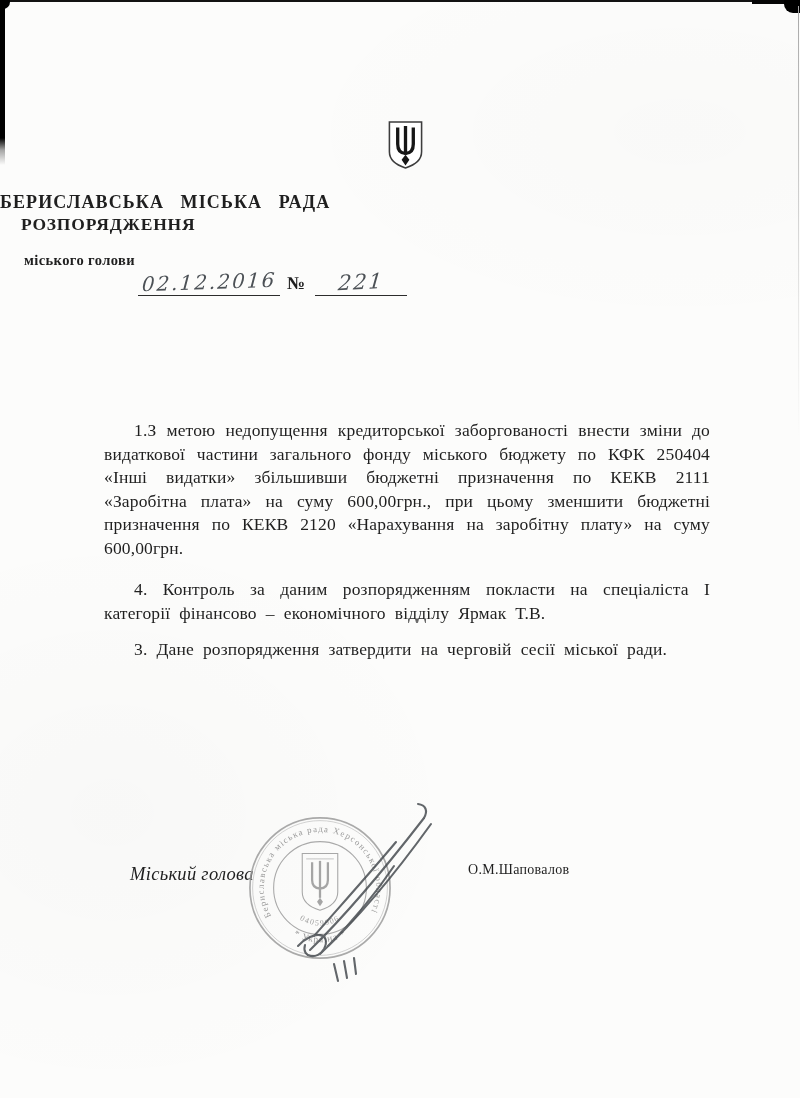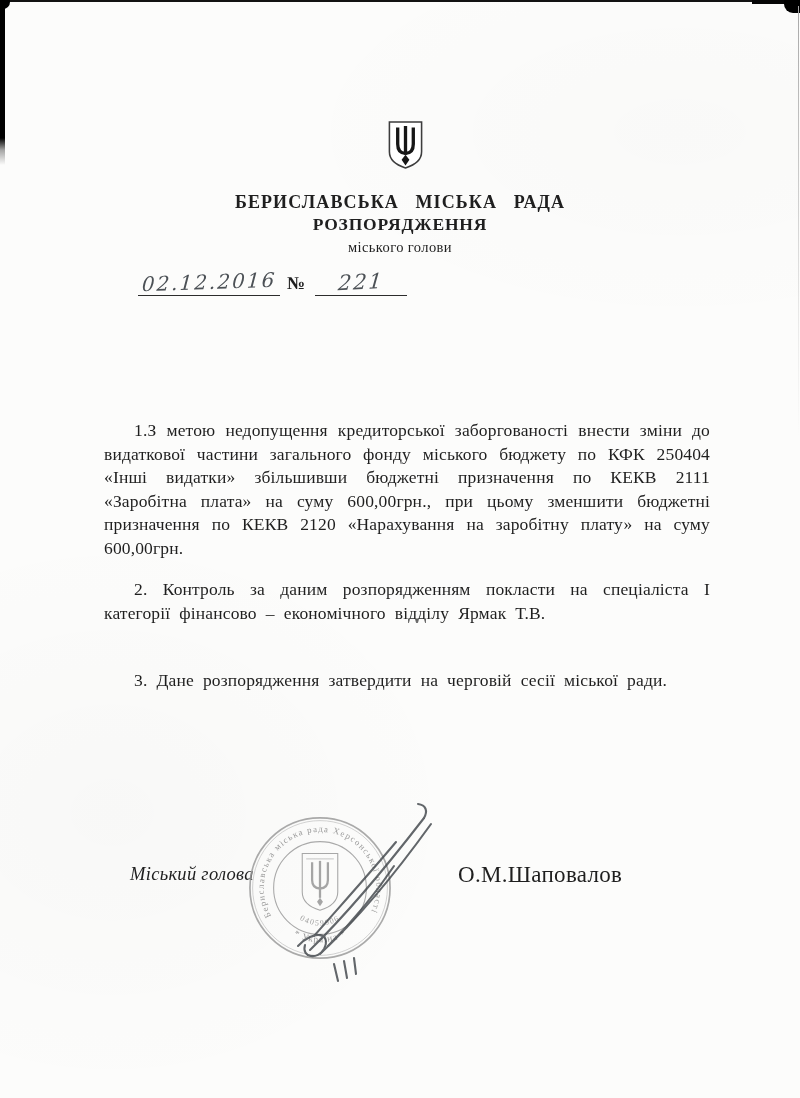--- a/index.html
+++ b/index.html
@@ -19,43 +19,43 @@
   .art-top{position:absolute;top:0;left:0;right:0;height:2px;background:#121212;}
   .art-tl{position:absolute;top:0;left:0;width:10px;height:9px;background:#000;border-radius:0 0 7px 0;}
   .art-left{position:absolute;top:0;left:0;width:5px;height:165px;
             background:linear-gradient(#000 0 138px, rgba(0,0,0,0.35) 150px, transparent);}
   .art-tr-line{position:absolute;top:0;right:0;width:48px;height:4px;background:#050505;}
   .art-tr{position:absolute;top:0;right:0;width:16px;height:13px;background:#000;border-radius:0 0 0 9px;}
   .art-right{position:absolute;top:6px;right:1px;width:1px;height:430px;
              background:linear-gradient(#a8a8a8, rgba(170,170,170,0.25) 70%, transparent);}
   
   .emblem{position:absolute;left:386px;top:119px;width:39px;height:52px;}
-  .head{position:absolute;top:191px;left:0;width:100%;text-align:center;}
+  .head{position:absolute;top:191px;left:0;width:100%;text-align:left;}
   .org{font-size:18px;font-weight:bold;letter-spacing:1.1px;word-spacing:11px;line-height:22px;}
-  .doctype{font-size:17.5px;font-weight:bold;letter-spacing:0.8px;line-height:21px;margin-top:1px;}
-  .docauthor{font-size:14.5px;font-weight:normal;letter-spacing:0.4px;margin-top:4px;}
+  .doctype{font-size:17.5px;font-weight:bold;letter-spacing:0.8px;line-height:21px;margin-top:1px;padding-left:21px;}
+  .docauthor{font-size:14.5px;font-weight:bold;letter-spacing:0.4px;margin-top:17px;padding-left:24px;}
   
   .refline{position:absolute;top:270px;left:138px;white-space:nowrap;}
   .u{display:inline-block;border-bottom:1.8px solid #2c2c2c;text-align:center;padding-bottom:1px;}
   .u-date{width:142px;}
   .u-num{width:92px;margin-left:10px;}
   .no-sign{margin-left:7px;font-size:18px;font-weight:600;}
   .hand{font-family:"DejaVu Serif", serif;font-style:italic;font-size:20px;color:#4c5156;
         letter-spacing:2px;display:inline-block;transform:rotate(-2deg) skewX(-6deg);}
   .hand-num{font-size:21px;transform:rotate(-3deg) skewX(-8deg);}
   .subject{position:absolute;top:306px;left:139px;font-size:17.5px;letter-spacing:0.2px;}
   
   .bodytext{position:absolute;top:419px;left:104px;width:606px;
             font-size:17.5px;line-height:23.5px;text-align:justify;word-spacing:4.5px;letter-spacing:0.15px;font-family:Liberation Serif, serif;}
   .bodytext p{margin:0;text-indent:30px;}
   .bodytext p.p2{margin-top:18px;}
-  .bodytext p.p3{margin-top:44px;}
+  .bodytext p.p3{margin-top:13px;}
   
   .sig-title{position:absolute;top:864px;left:130px;font-size:18.5px;letter-spacing:0.3px;font-style:italic;}
-  .sig-name{position:absolute;top:862px;left:458px;font-size:23px;letter-spacing:0.3px;}
+  .sig-name{position:absolute;top:862px;left:468px;font-size:14px;letter-spacing:0.3px;}
   .stamp{position:absolute;left:246px;top:814px;width:148px;height:148px;opacity:0.85;}
   .pen{position:absolute;left:268px;top:778px;width:175px;height:210px;}
   .stamp text{font-family:"Liberation Serif", serif;}
 </style>
 </head>
 <body>
 
 <div class="page">
 
   <div class="art-top"></div>
@@ -78,21 +78,21 @@
     <div class="doctype">РОЗПОРЯДЖЕННЯ</div>
     <div class="docauthor">міського голови</div>
   </header>
 
   <div class="refline">
     <span class="u u-date"><span class="hand">02.12.2016</span></span><span class="no-sign">№</span><span class="u u-num"><span class="hand hand-num">221</span></span>
   </div>
 
   <main class="bodytext">
     <p class="p1">1.З метою недопущення кредиторської заборгованості внести зміни до видаткової частини загального фонду міського бюджету по КФК 250404 «Інші видатки» збільшивши бюджетні призначення по КЕКВ 2111 «Заробітна плата» на суму 600,00грн., при цьому зменшити бюджетні призначення по КЕКВ 2120 «Нарахування на заробітну плату» на суму 600,00грн.</p>
-    <p class="p2">2. Контроль за даним розпорядженням покласти на спеціаліста І категорії фінансово – економічного відділу Ярмак Т.В.</p>
+    <p class="p2">4. Контроль за даним розпорядженням покласти на спеціаліста І категорії фінансово – економічного відділу Ярмак Т.В.</p>
     <p class="p3">3. Дане розпорядження затвердити на черговій сесії міської ради.</p>
   </main>
 
   <span class="sig-title">Міський голова</span>
   <span class="sig-name">О.М.Шаповалов</span>
 
   <svg class="stamp" viewBox="0 0 150 150" aria-hidden="true">
     <defs>
       <path id="stArcTop" d="M25.6,103.5 A57,57 0 1 1 124.4,103.5" fill="none"></path>
       <path id="stArcBot" d="M38.2,115.9 A55,55 0 0 0 111.8,115.9" fill="none"></path>

